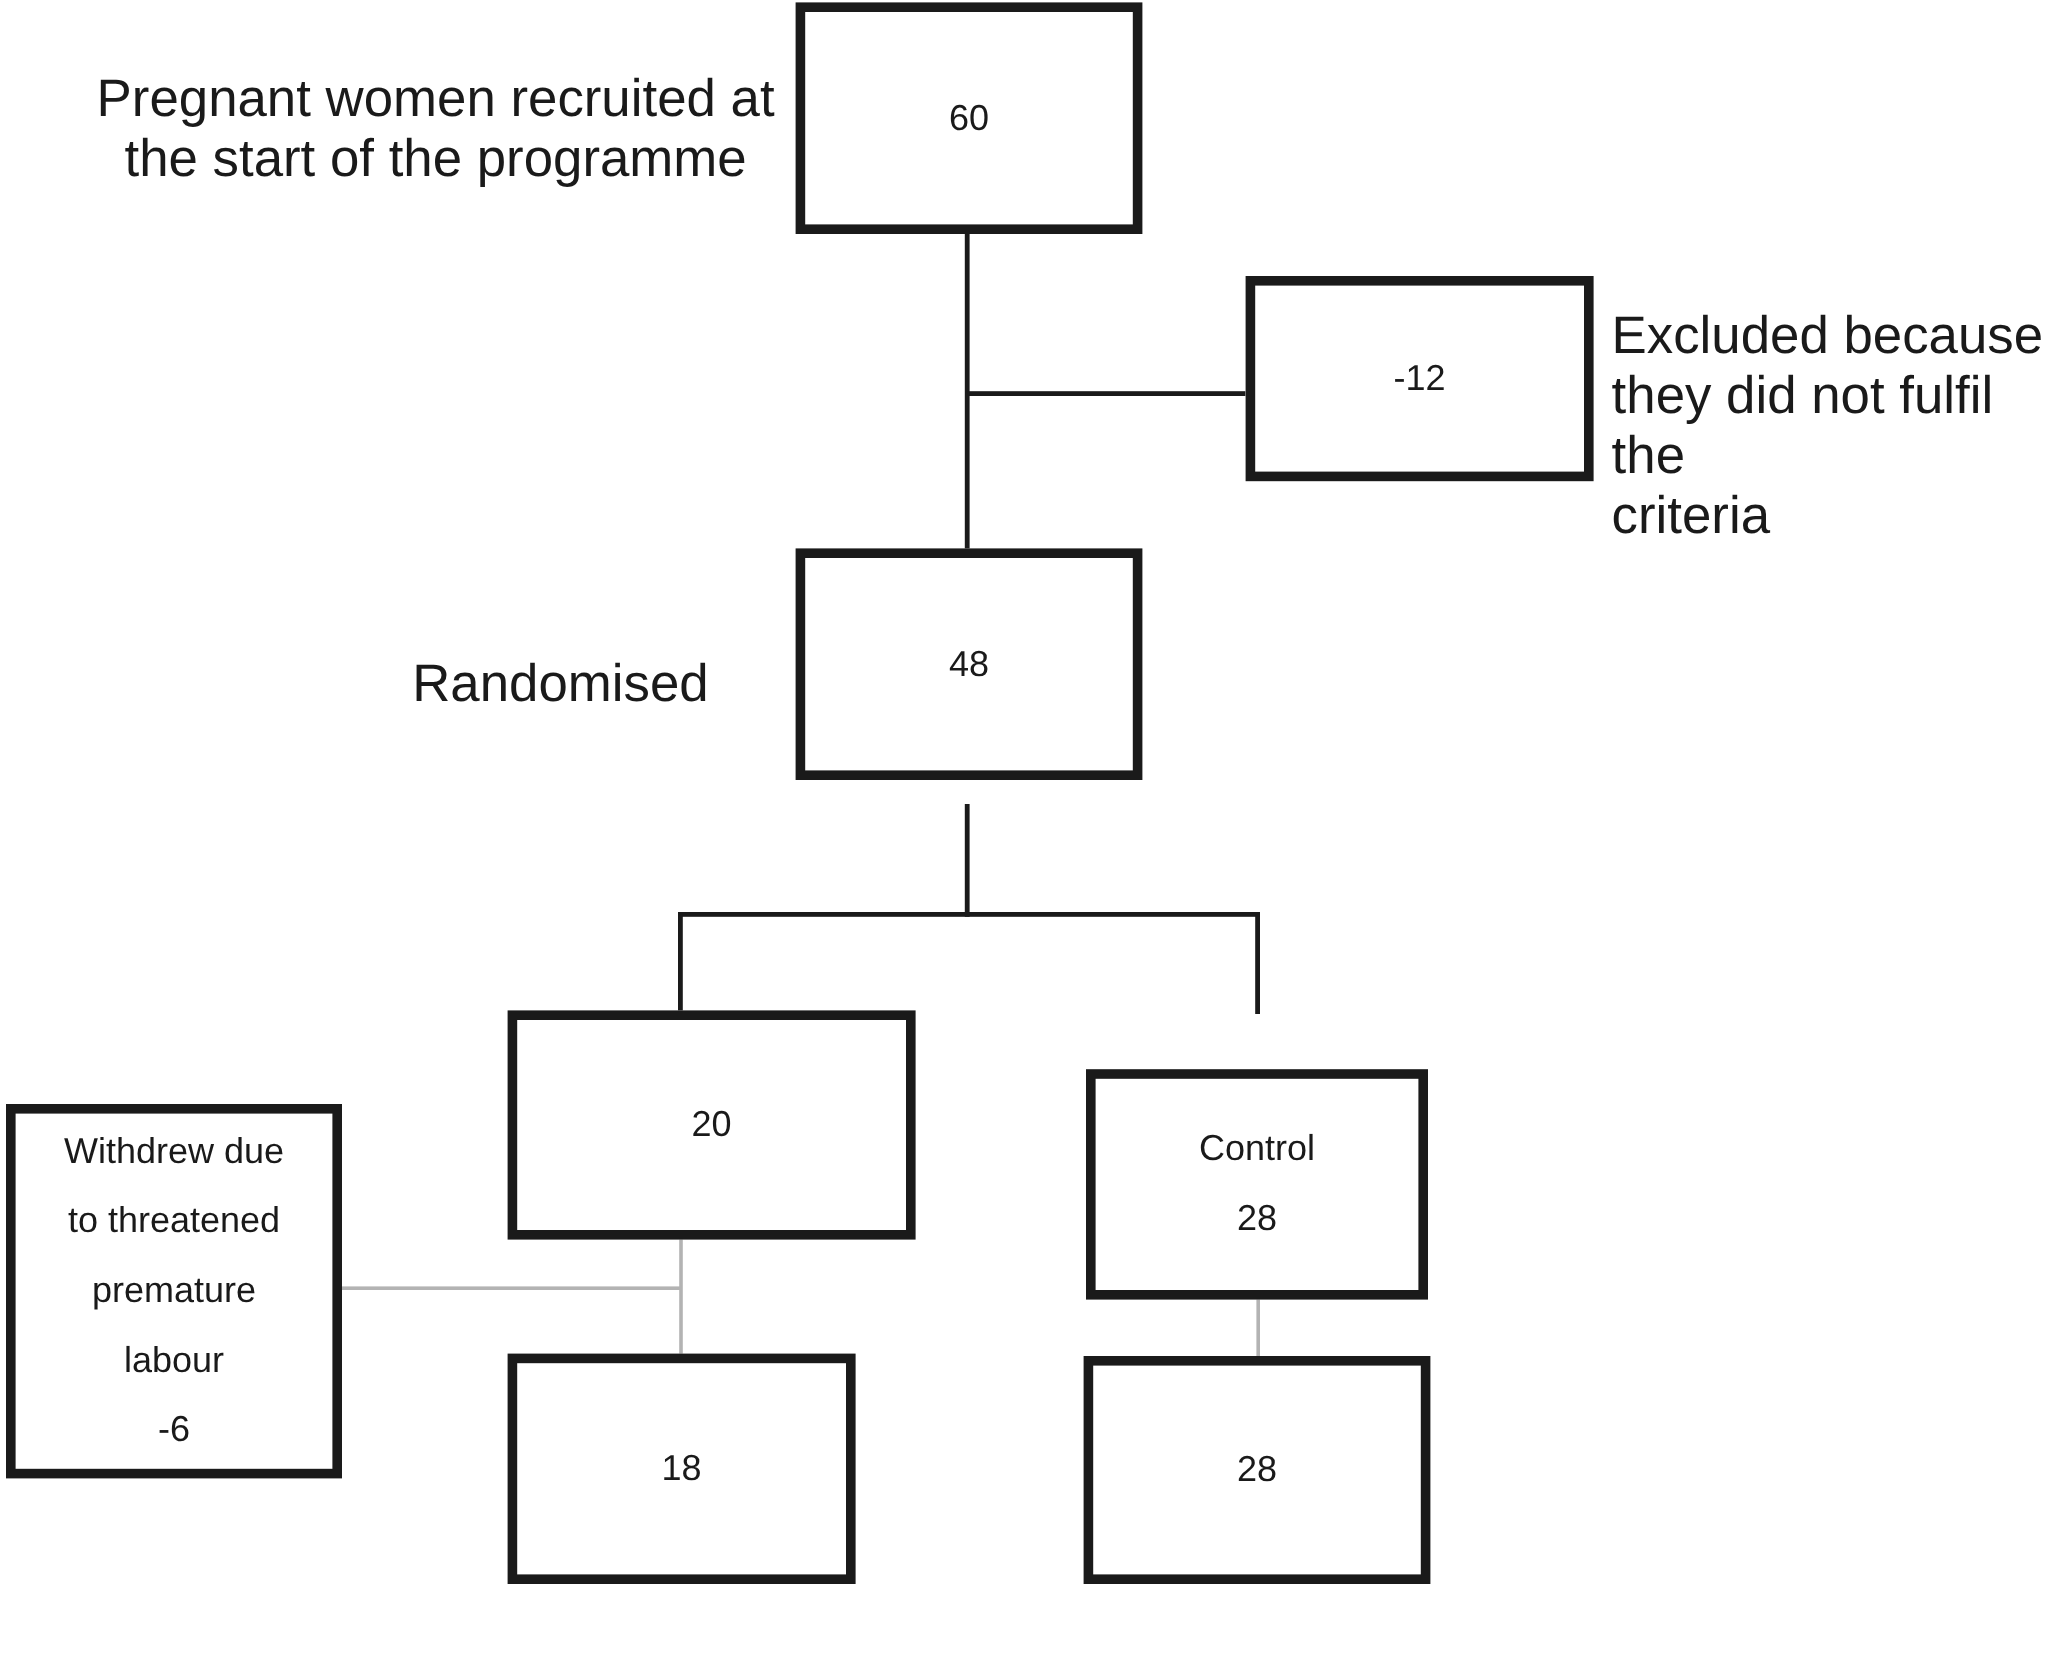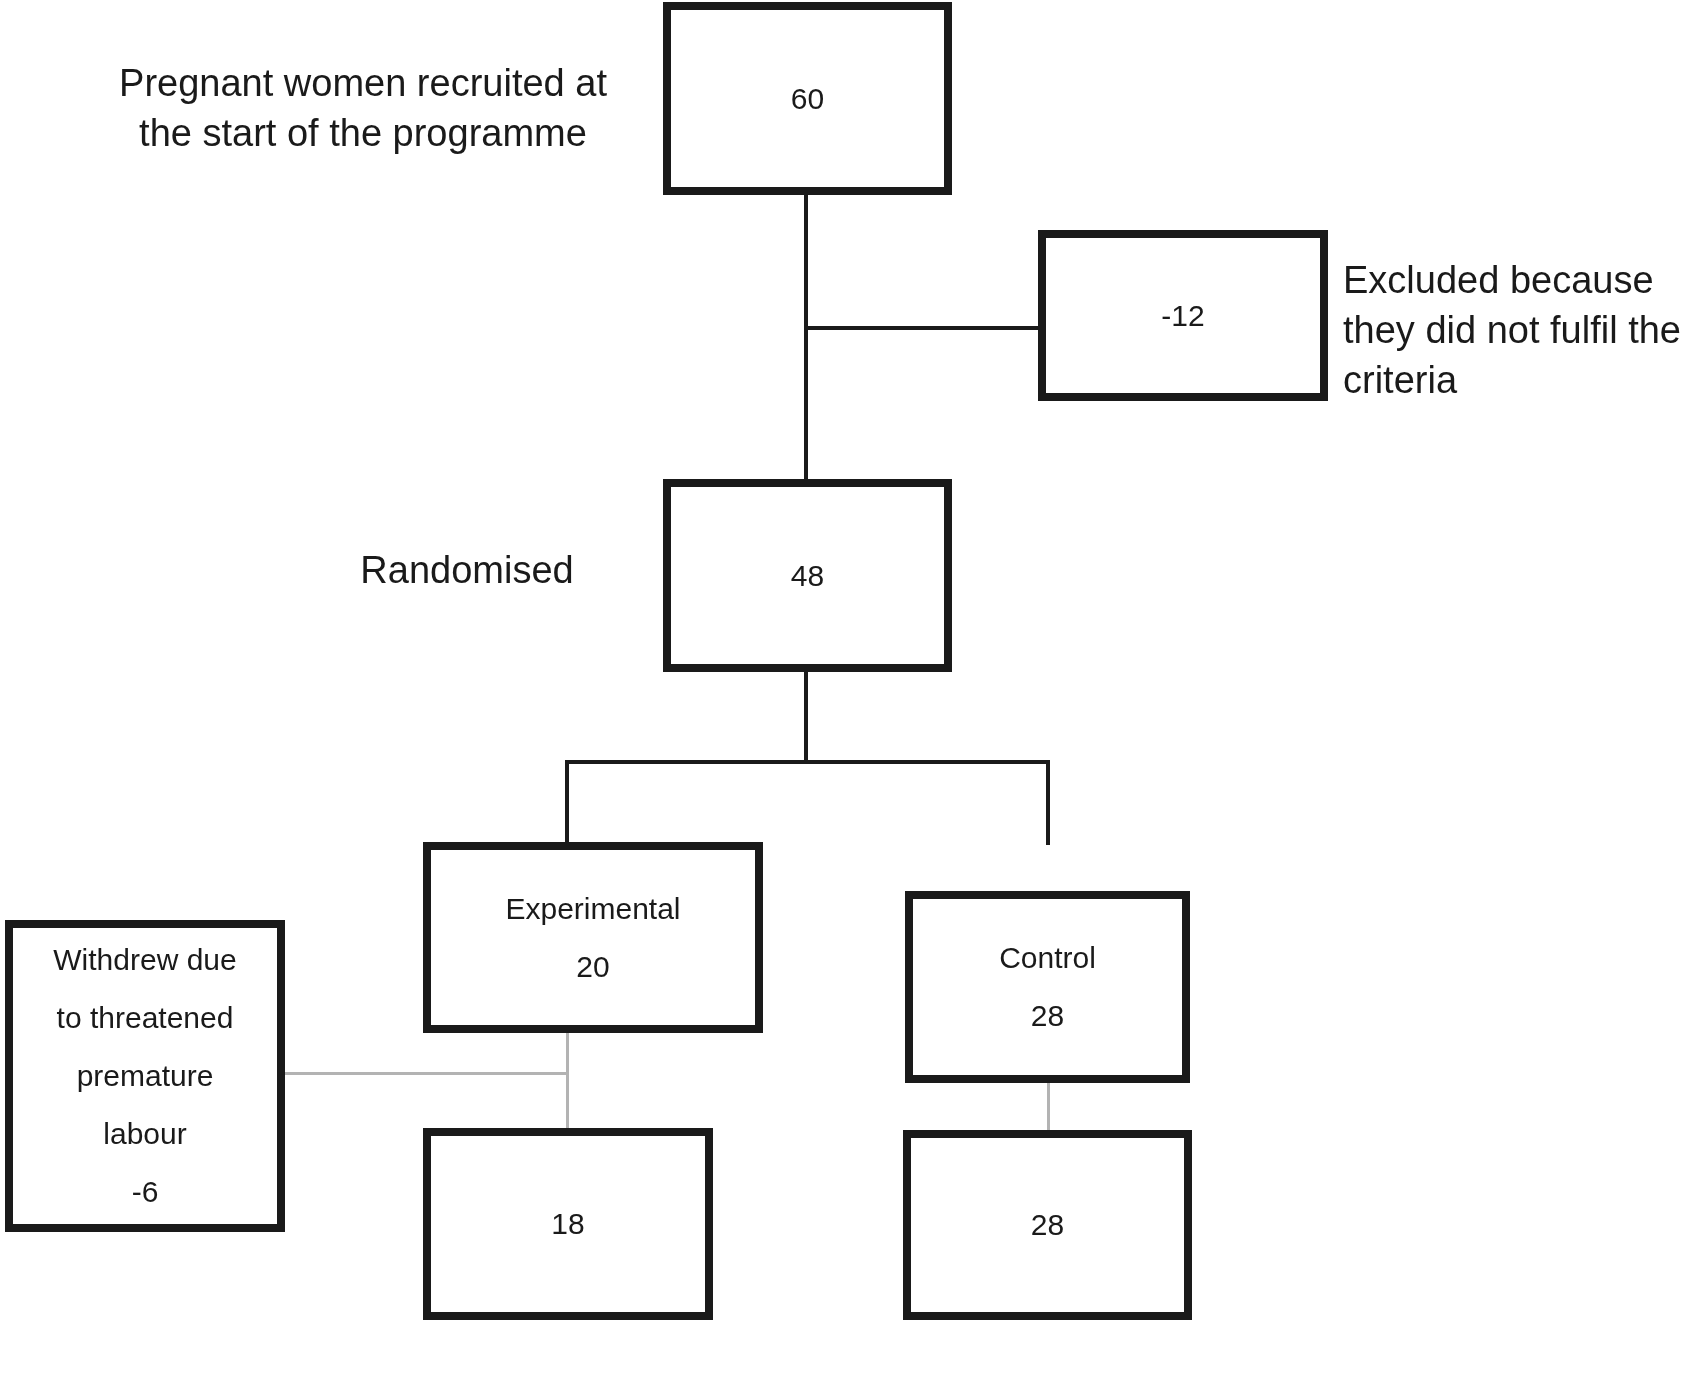--- a/index.html
+++ b/index.html
@@ -25,21 +25,21 @@
     flex-direction: column;
     align-items: center;
     justify-content: center;
     text-align: center;
     font-size: 30px;
     line-height: 58px;
     white-space: pre-line;
   }
   .floating-label {
     position: absolute;
-    font-size: 38px;
+    font-size: 44px;
     line-height: 50px;
     white-space: pre-line;
   }
   .centered { text-align: center; }
   .line {
     position: absolute;
     background: #1a1a1a;
   }
   .line.gray {
     background: #b3b3b3;
@@ -62,26 +62,25 @@
   <div class="line gray" style="left:283px; top:1072px; width:285px; height:3px;"></div>
 
   <div class="box" style="left:663px; top:2px; width:289px; height:193px;">
     <span>60</span>
   </div>
 
   <div class="box" style="left:1038px; top:230px; width:290px; height:171px;">
     <span>-12</span>
   </div>
 
-  <div class="box" style="left:663px; top:479px; width:289px; height:193px;">
+  <div class="box" style="left:663px; top:457px; width:289px; height:193px;">
     <span>48</span>
   </div>
 
   <div class="box" style="left:423px; top:842px; width:340px; height:191px;">
-    <span>Experimental</span>
     <span>20</span>
   </div>
 
   <div class="box" style="left:905px; top:843px; width:285px; height:192px;margin-top:48px;">
     <span>Control</span>
     <span>28</span>
   </div>
 
   <div class="box" style="left:5px; top:920px; width:280px; height:312px;">
     <span>Withdrew due

